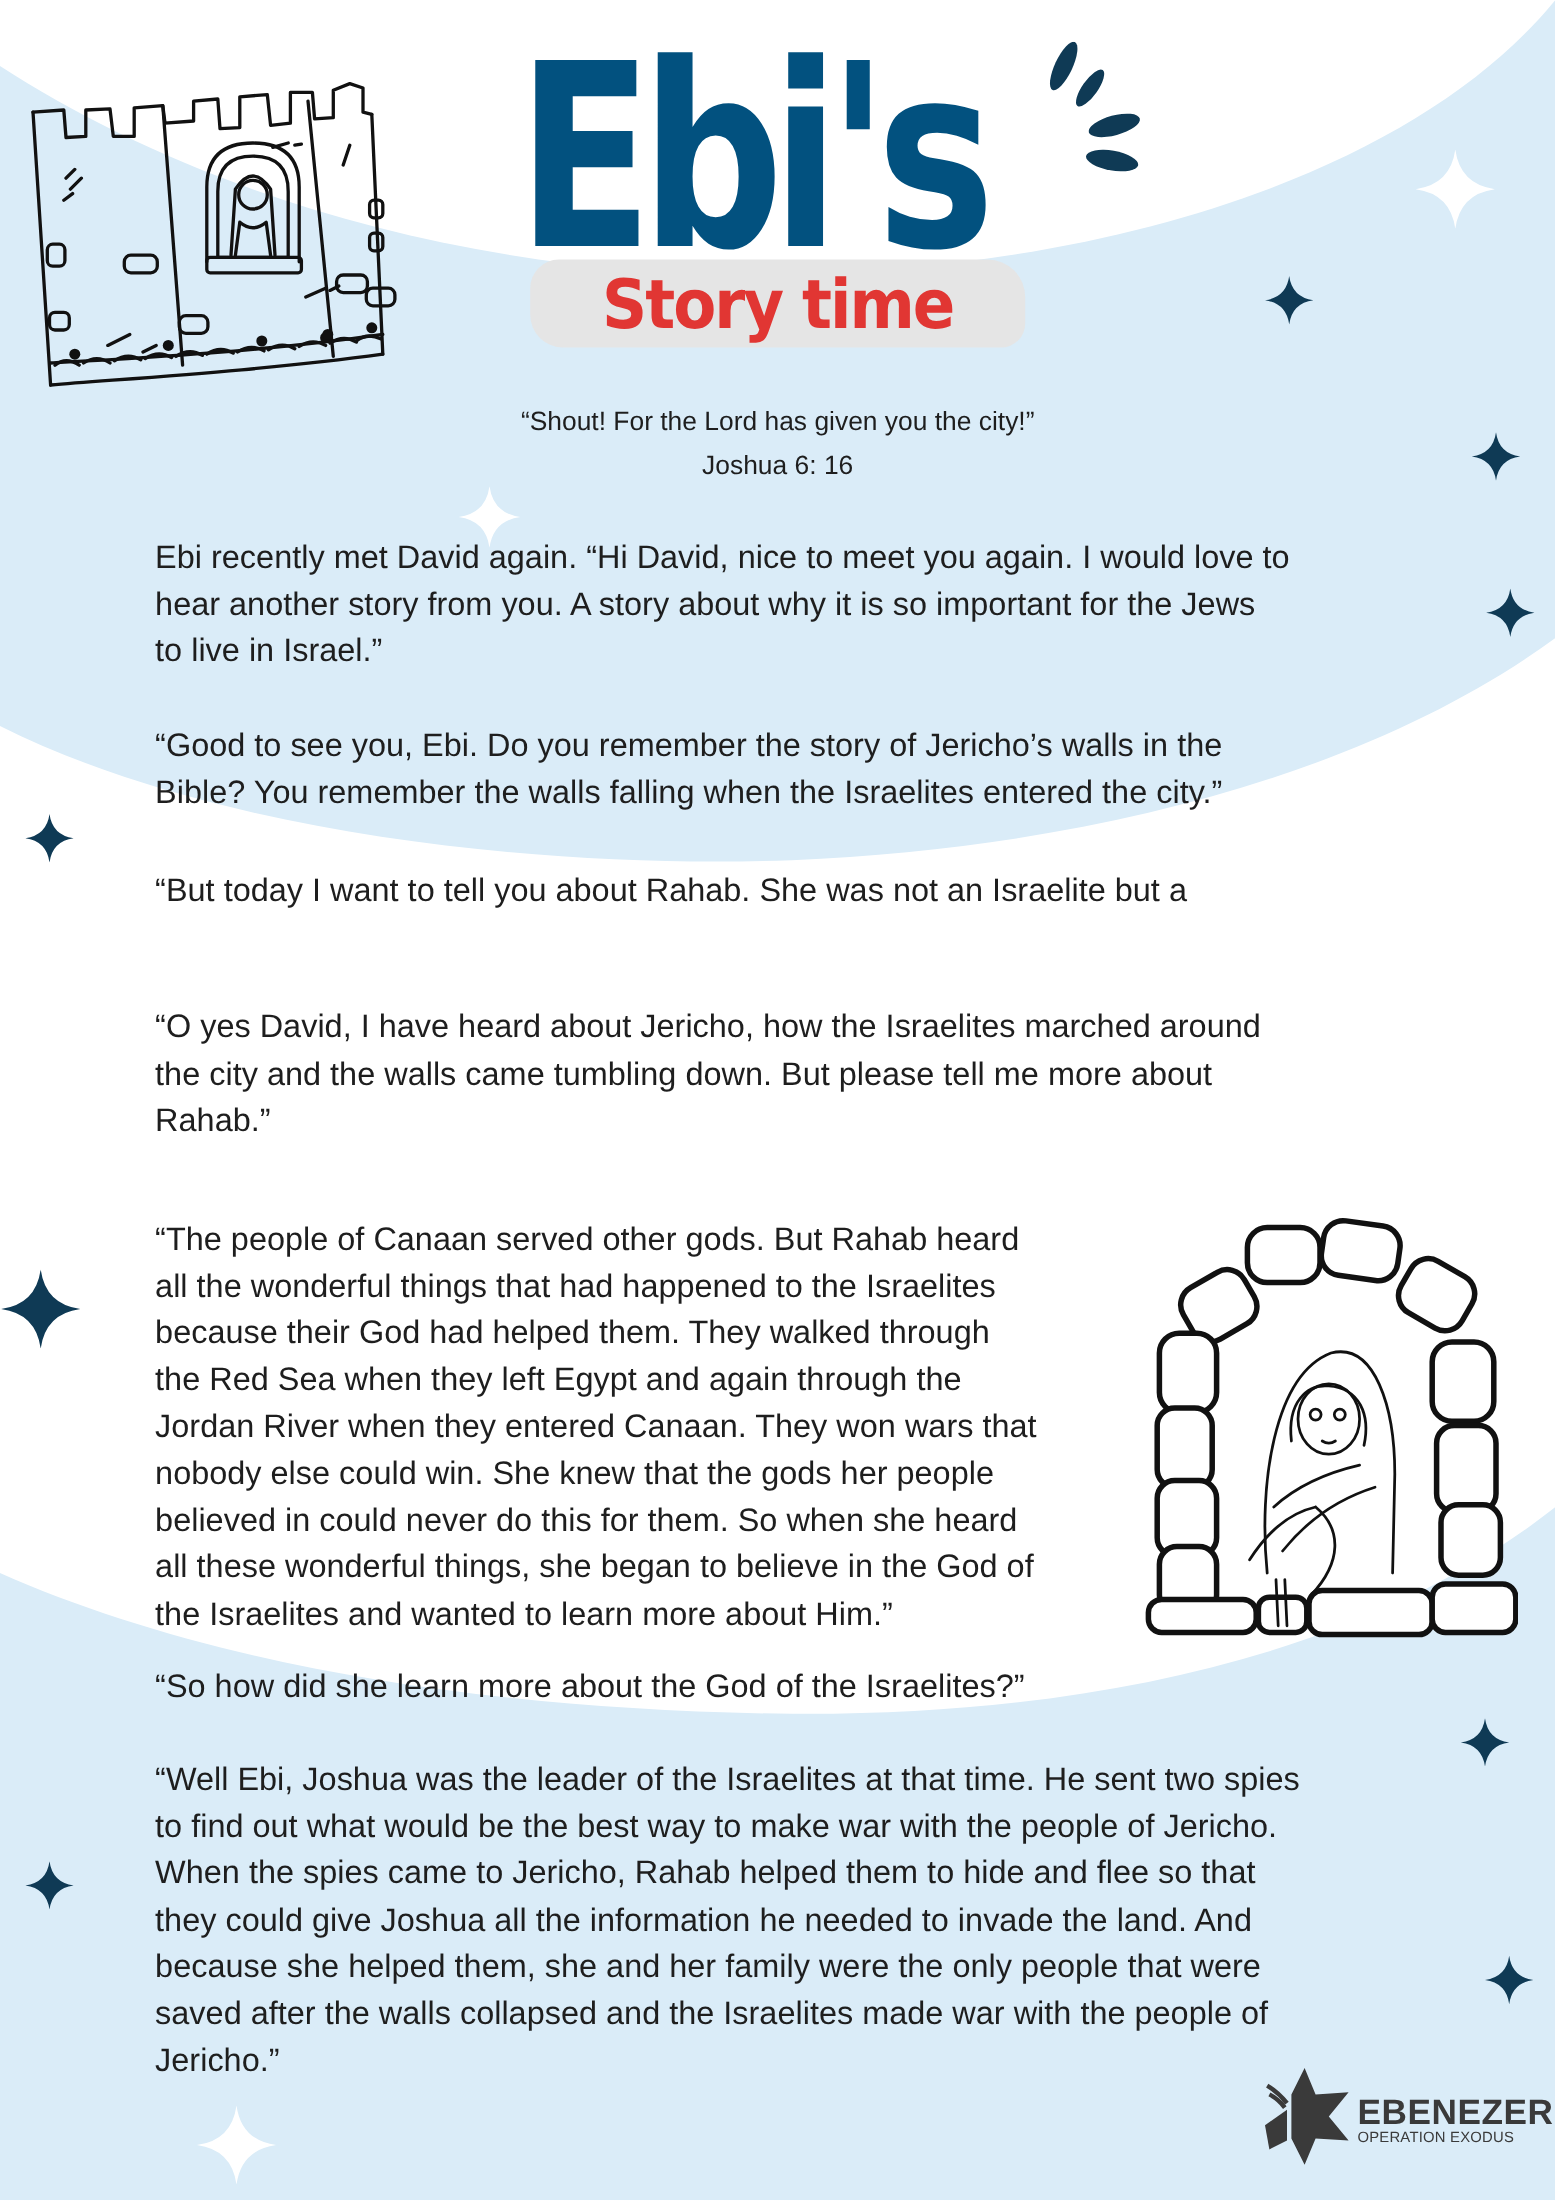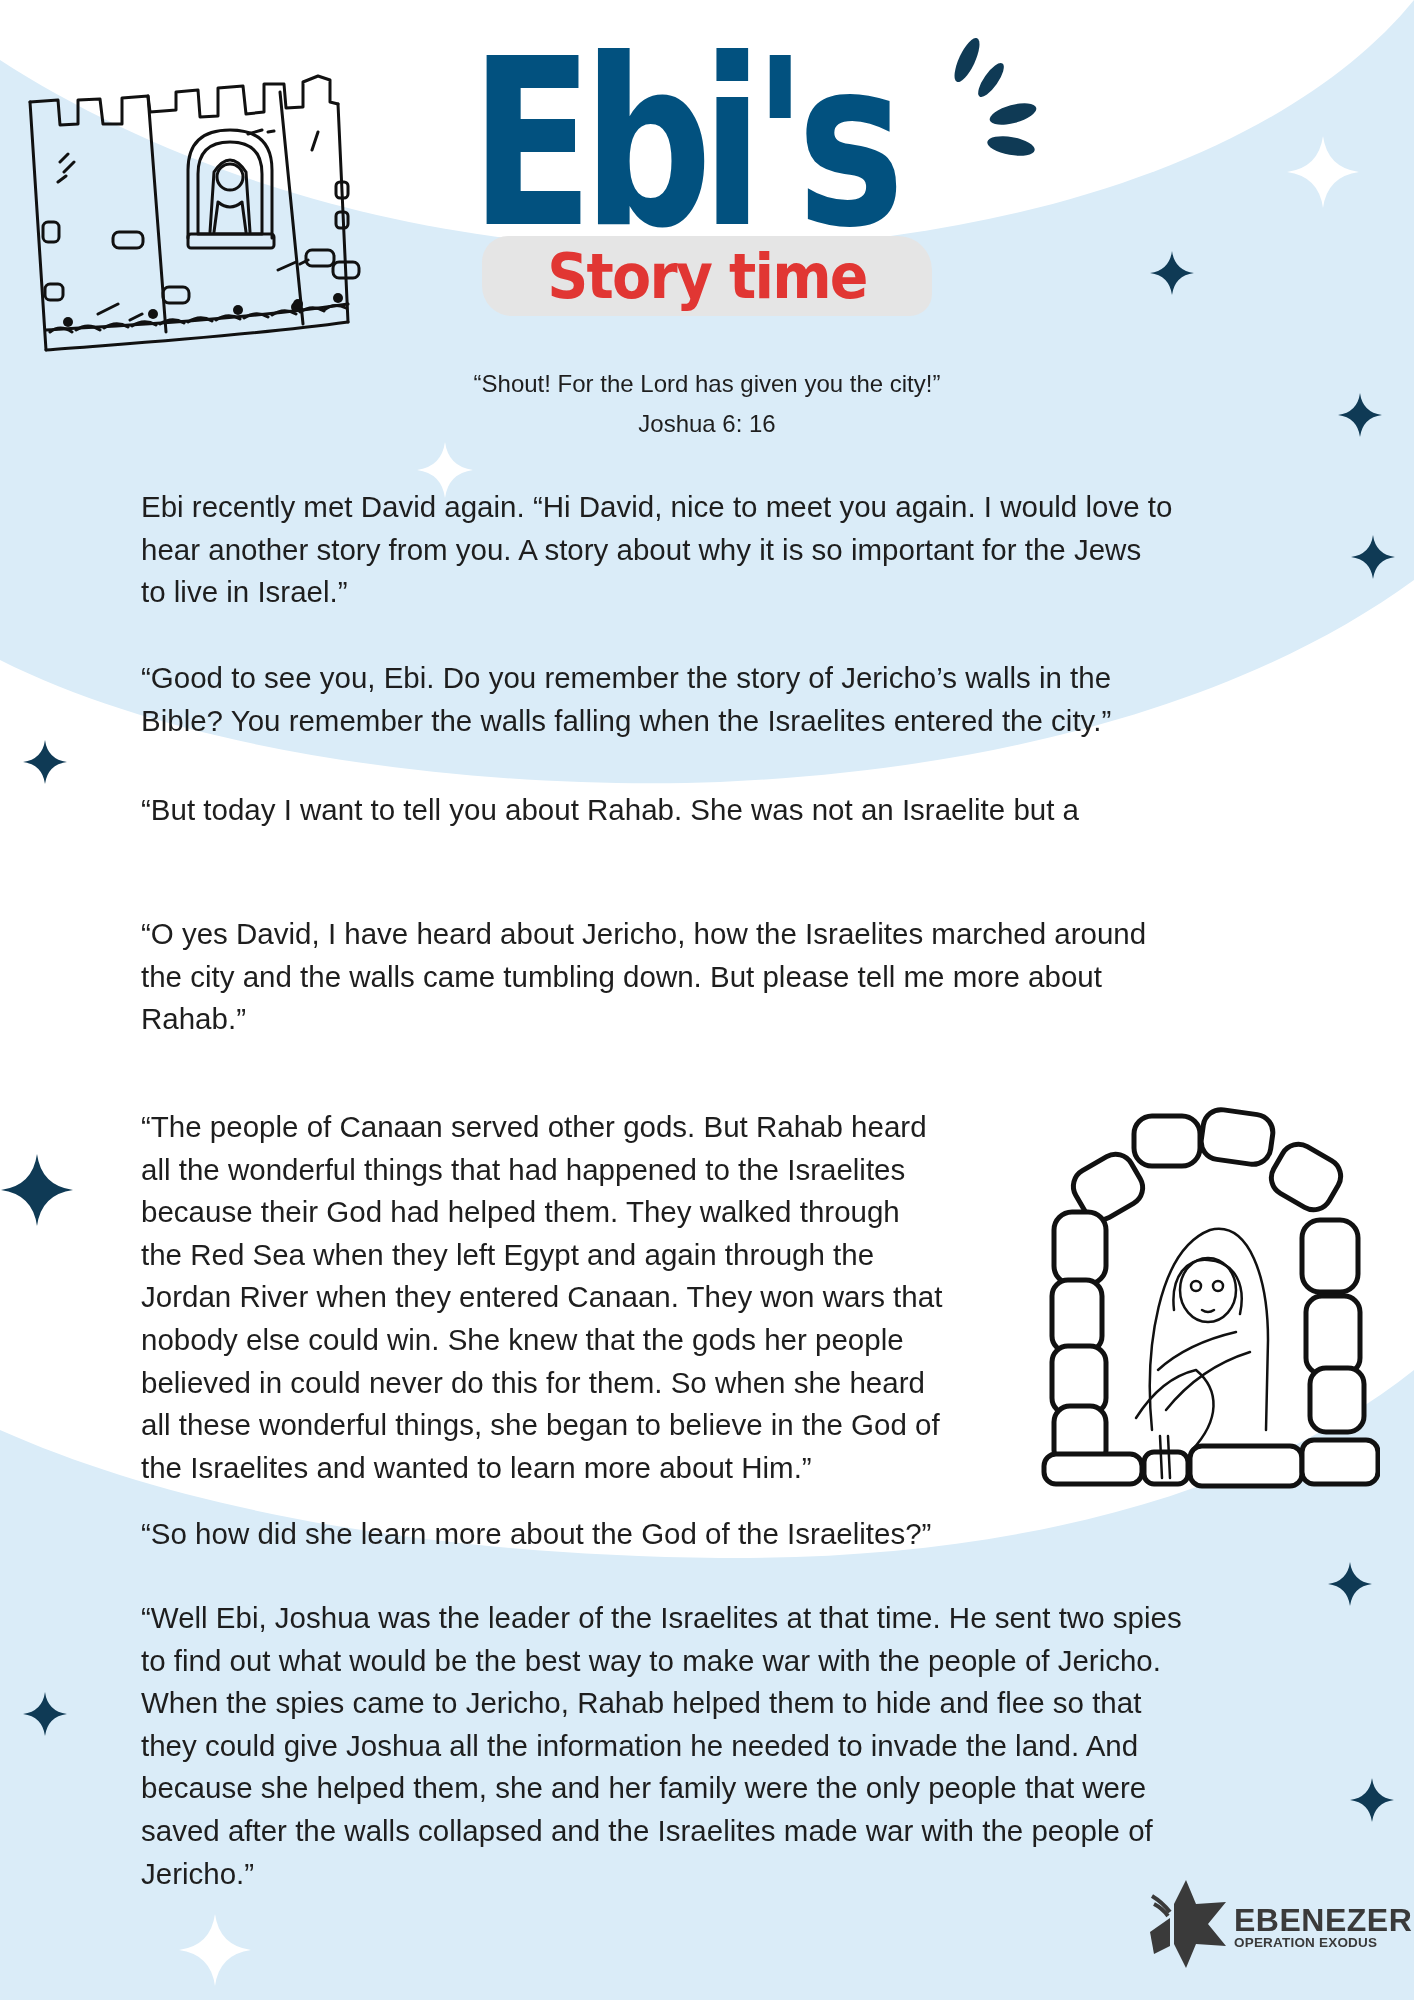--- a/index.html
+++ b/index.html
@@ -7,21 +7,21 @@
     .bg { position: absolute; left: 0; top: 0; width: 1414px; height: 2000px; z-index: 0; }
     .layer { position: absolute; z-index: 2; }
     .star { position: absolute; z-index: 1; }
     .title-ebis { position: absolute; left: 470px; top: 28px; font-family: "DejaVu Sans", sans-serif; font-weight: bold; font-size: 232px; line-height: 1; color: #02517f; letter-spacing: -14px; transform: scaleX(0.78); transform-origin: left top; z-index: 3; }
     .story-band { position: absolute; left: 482px; top: 236px; width: 450px; height: 80px; background: #e5e5e5; border-radius: 26px 34px 22px 30px; z-index: 3; }
     .story-text { position: absolute; left: 0; right: 0; top: 4px; text-align: center; font-family: "DejaVu Sans", sans-serif; font-weight: bold; font-size: 62px; color: #e13633; letter-spacing: -2px; line-height: 1.2; transform: scaleX(0.92); }
     .quote { position: absolute; left: 300px; width: 814px; text-align: center; font-size: 24px; line-height: 40px; color: #1e1e1e; z-index: 3; }
     .para { position: absolute; left: 141px; font-size: 29.5px; line-height: 42.6px; color: #1e1e1e; z-index: 3; }
     .logo { position: absolute; left: 1146px; top: 1876px; width: 240px; height: 96px; z-index: 3; }
     .logo-title { position: absolute; left: 88px; top: 28px; font-weight: bold; font-size: 32px; color: #3a3a3a; letter-spacing: 0.5px; line-height: 1; }
-    .logo-sub { position: absolute; left: 88px; top: 60px; font-weight: bold; font-size: 13.5px; color: #3a3a3a; line-height: 1; letter-spacing: 0.2px; }
+    .logo-sub { position: absolute; left: 88px; top: 60px; font-weight: normal; font-size: 13.5px; color: #3a3a3a; line-height: 1; letter-spacing: 0.2px; }
   </style>
 </head>
 <body>
 
 <svg class="bg" viewBox="0 0 1414 2000" xmlns="http://www.w3.org/2000/svg">
   <rect x="0" y="0" width="1414" height="2000" fill="#daecf8"></rect>
 
   <path d="M0 0 L1414 0 L1414 0 C1300 140 1050 240 720 250 C420 255 170 170 0 60 Z" fill="#ffffff"></path>
 
   <path d="M0 660 C200 760 500 790 720 782 C1000 770 1250 700 1414 580 L1414 1370 C1250 1500 1000 1560 720 1558 C430 1555 180 1510 0 1430 Z" fill="#ffffff"></path>

